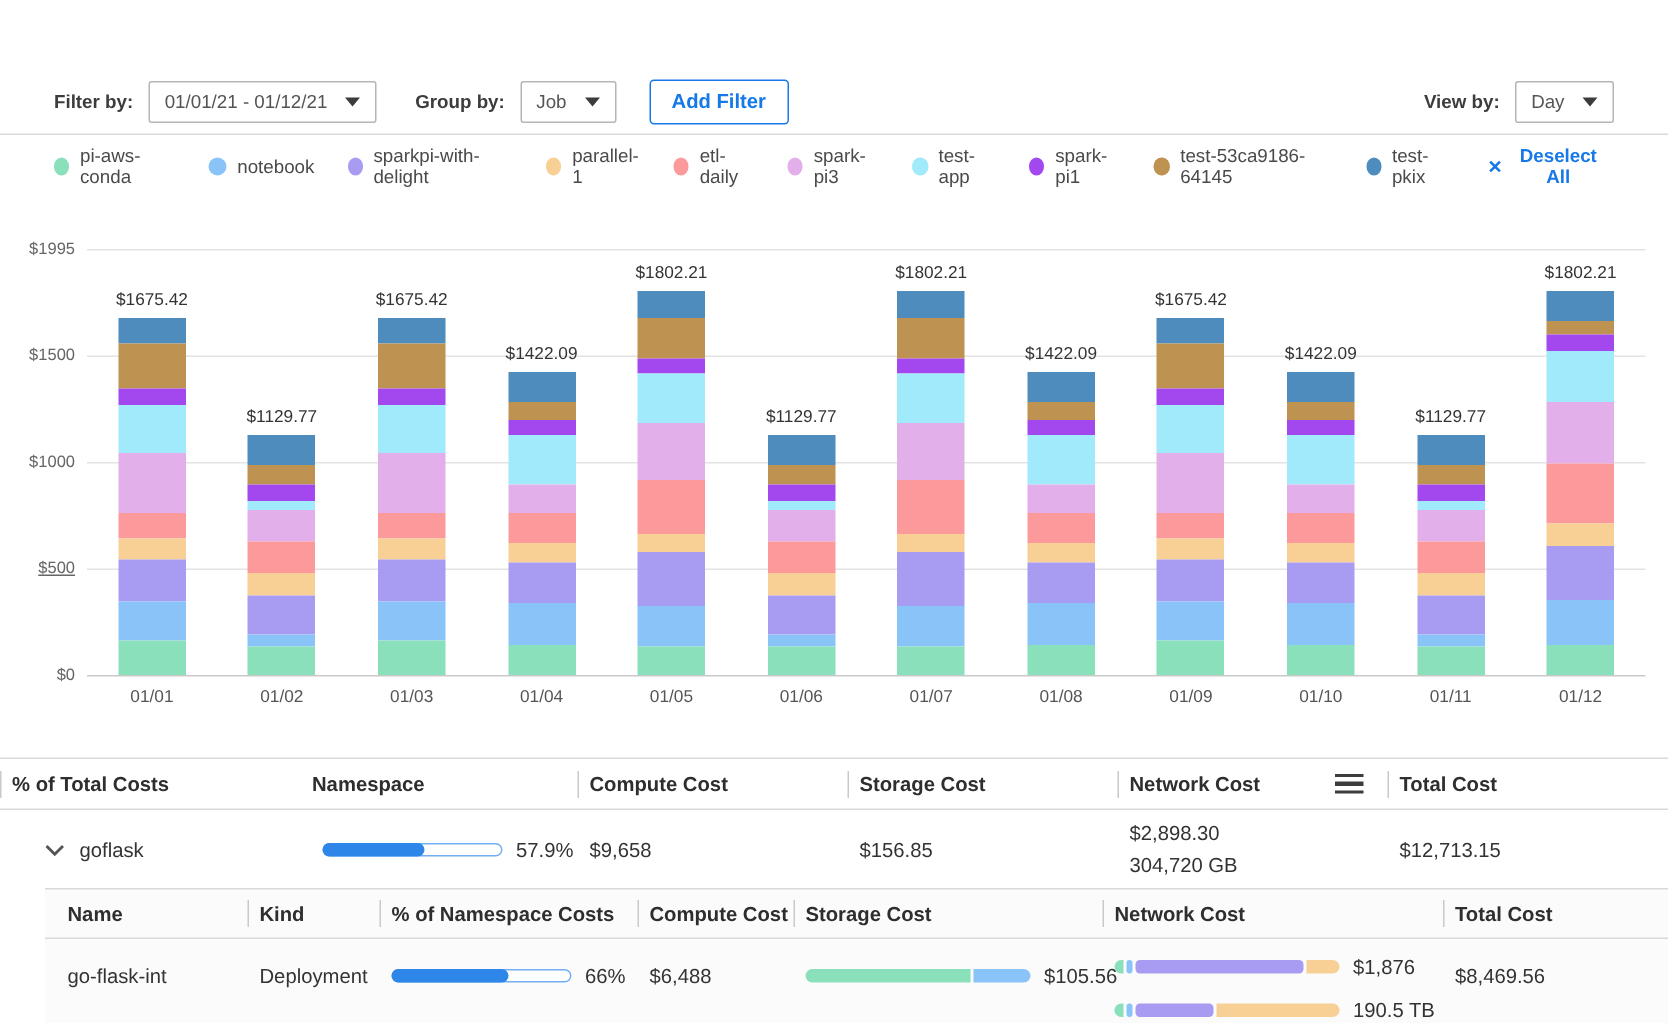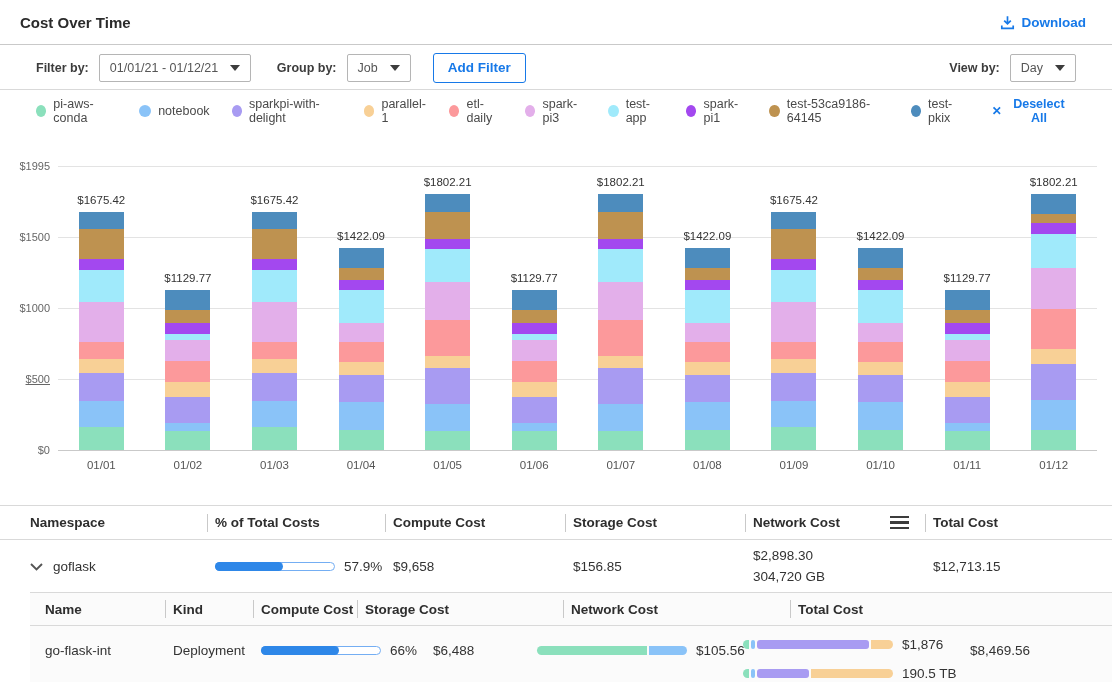--- a/index.html
+++ b/index.html
@@ -93,32 +93,20 @@
   .hline { display:flex; align-items:center; }
 
   .hamburger { margin-left:auto; margin-right:16px; display:flex; flex-direction:column; gap:3px; cursor:pointer; }
   .hamburger span { display:block; width:19px; height:2.5px; background:#3c3c3c; }
 </style>
 </head>
 <body>
 
 <div class="app">
 
-  <div class="topbar">
-    <div class="title">Cost Over Time</div>
-    <button class="download">
-      <span style="display:flex;">
-        <svg width="15" height="15" viewBox="0 0 15 15">
-            <path d="M7.5 1.2v7.2M4.2 5.6l3.3 3.3 3.3-3.3" stroke="#1779e8" stroke-width="1.7" fill="none"></path>
-            <path d="M1.8 10.6v2.8h11.4v-2.8" stroke="#1779e8" stroke-width="1.7" fill="none"></path>
-          </svg>
-      </span>
-      <span>Download</span>
-    </button>
-  </div>
 
   <div class="filterbar">
     <span class="flabel">Filter by:</span>
     <div class="select" style="width:152px;">
       <span>01/01/21 - 01/12/21</span>
       <span class="caret"></span>
     </div>
     <span class="flabel" style="margin-left:26px;">Group by:</span>
     <div class="select">
       <span>Job</span>
@@ -357,25 +345,25 @@
         <div class="seg" style="height: 34.222px; background: rgb(160, 234, 251);"></div>
         <div class="seg" style="height: 10.792px; background: rgb(163, 72, 239);"></div>
         <div class="seg" style="height: 8.946px; background: rgb(190, 146, 80);"></div>
         <div class="seg" style="height: 19.88px; background: rgb(77, 140, 189);"></div>
       </div>
       <div class="bar-label" style="left: 1008.71px; top: 44.116px;">$1802.21</div>
       <div class="xtick" style="left: 1018.71px; top: 327px;">01/12</div>
     </div>
 
   <div class="ns-header">
+    <div class="cell c2 hsep">
+        <span>% of Total Costs</span>
+      </div>
     <div class="cell c1">
         <span>Namespace</span>
-      </div>
-    <div class="cell c2 hsep">
-        <span>% of Total Costs</span>
       </div>
     <div class="cell c3 hsep">
         <span>Compute Cost</span>
       </div>
     <div class="cell c4 hsep">
         <span>Storage Cost</span>
       </div>
     <div class="cell c5 hsep">
       <span>Network  Cost</span>
       <span class="hamburger">
@@ -421,20 +409,23 @@
       </div>
   </div>
 
   <div class="nested">
     <div class="w-header">
       <div class="cell n1">
           <span>Name</span>
         </div>
       <div class="cell n2 hsep">
           <span>Kind</span>
+        </div>
+      <div class="cell n3 hsep">
+          <span>% of Namespace Costs</span>
         </div>
       <div class="cell n4 hsep">
           <span>Compute Cost</span>
         </div>
       <div class="cell n5 hsep">
           <span>Storage Cost</span>
         </div>
       <div class="cell n6 hsep">
           <span>Network Cost</span>
         </div>

